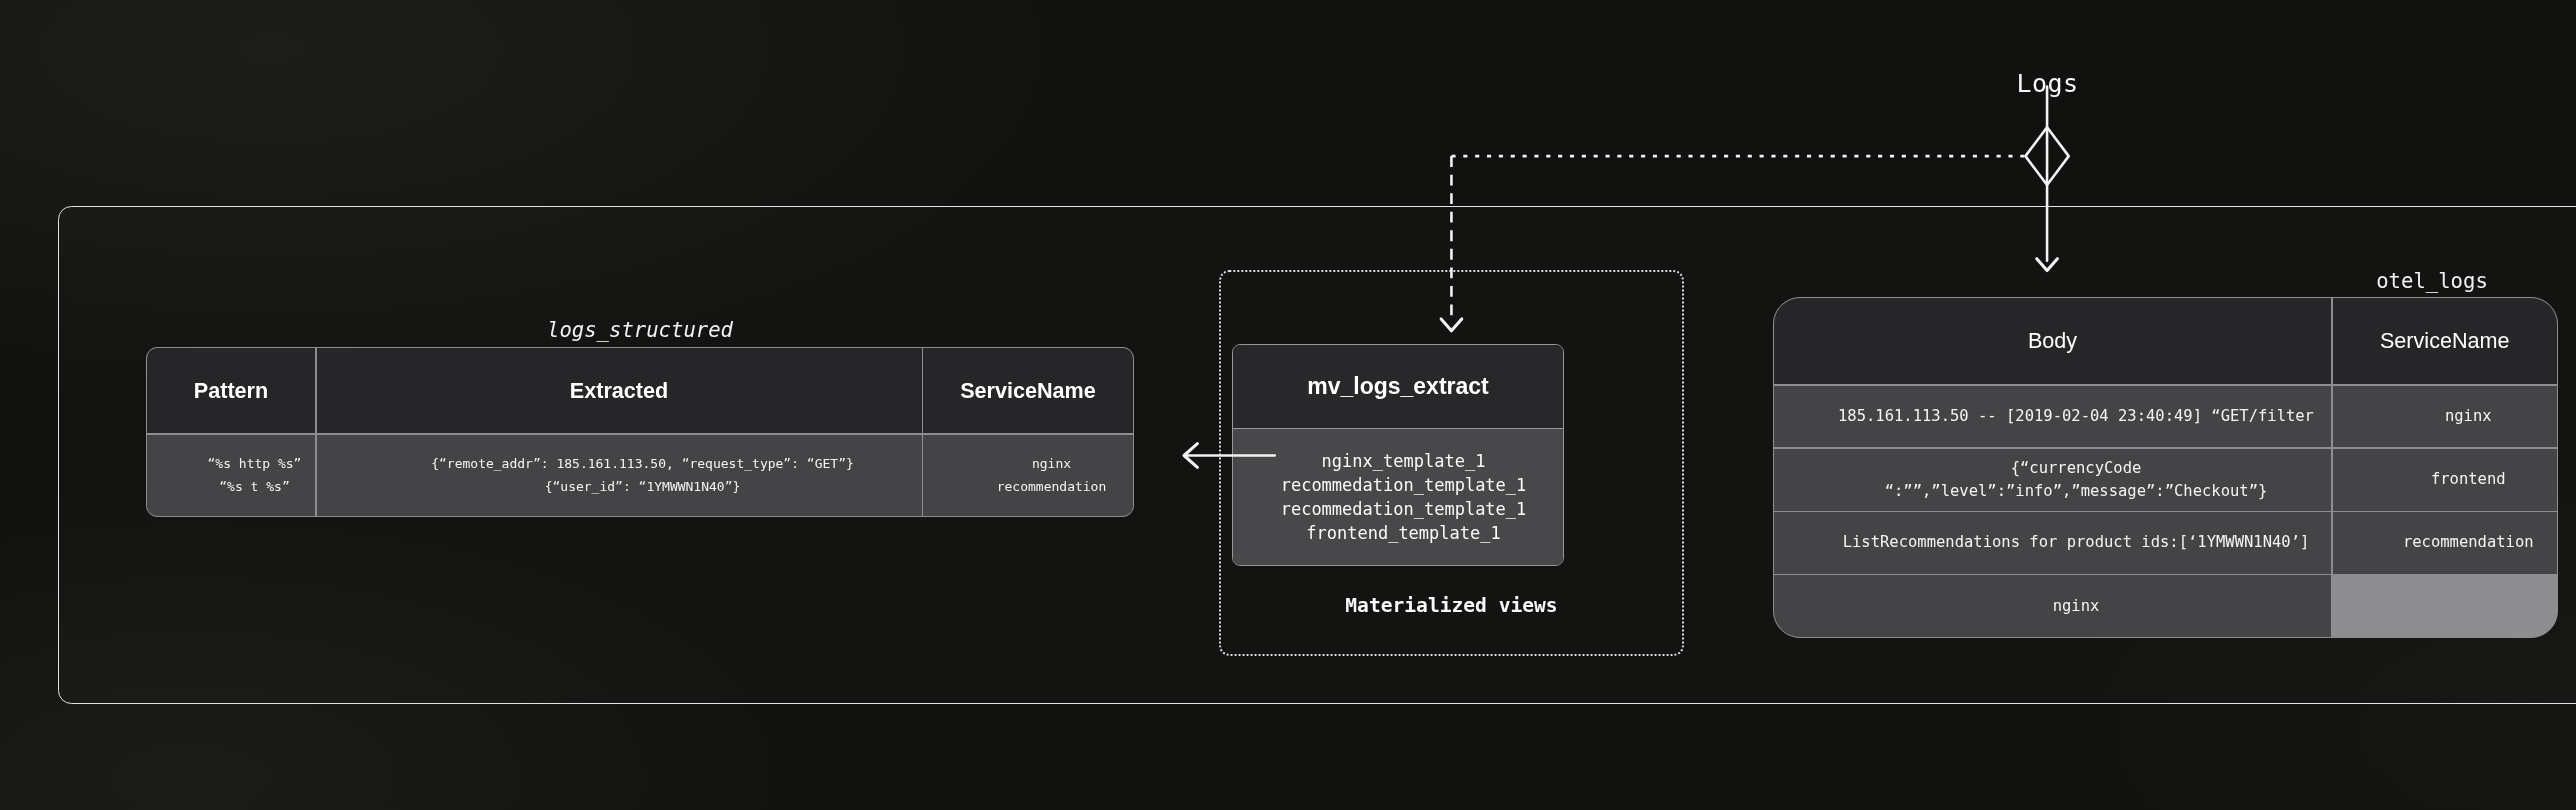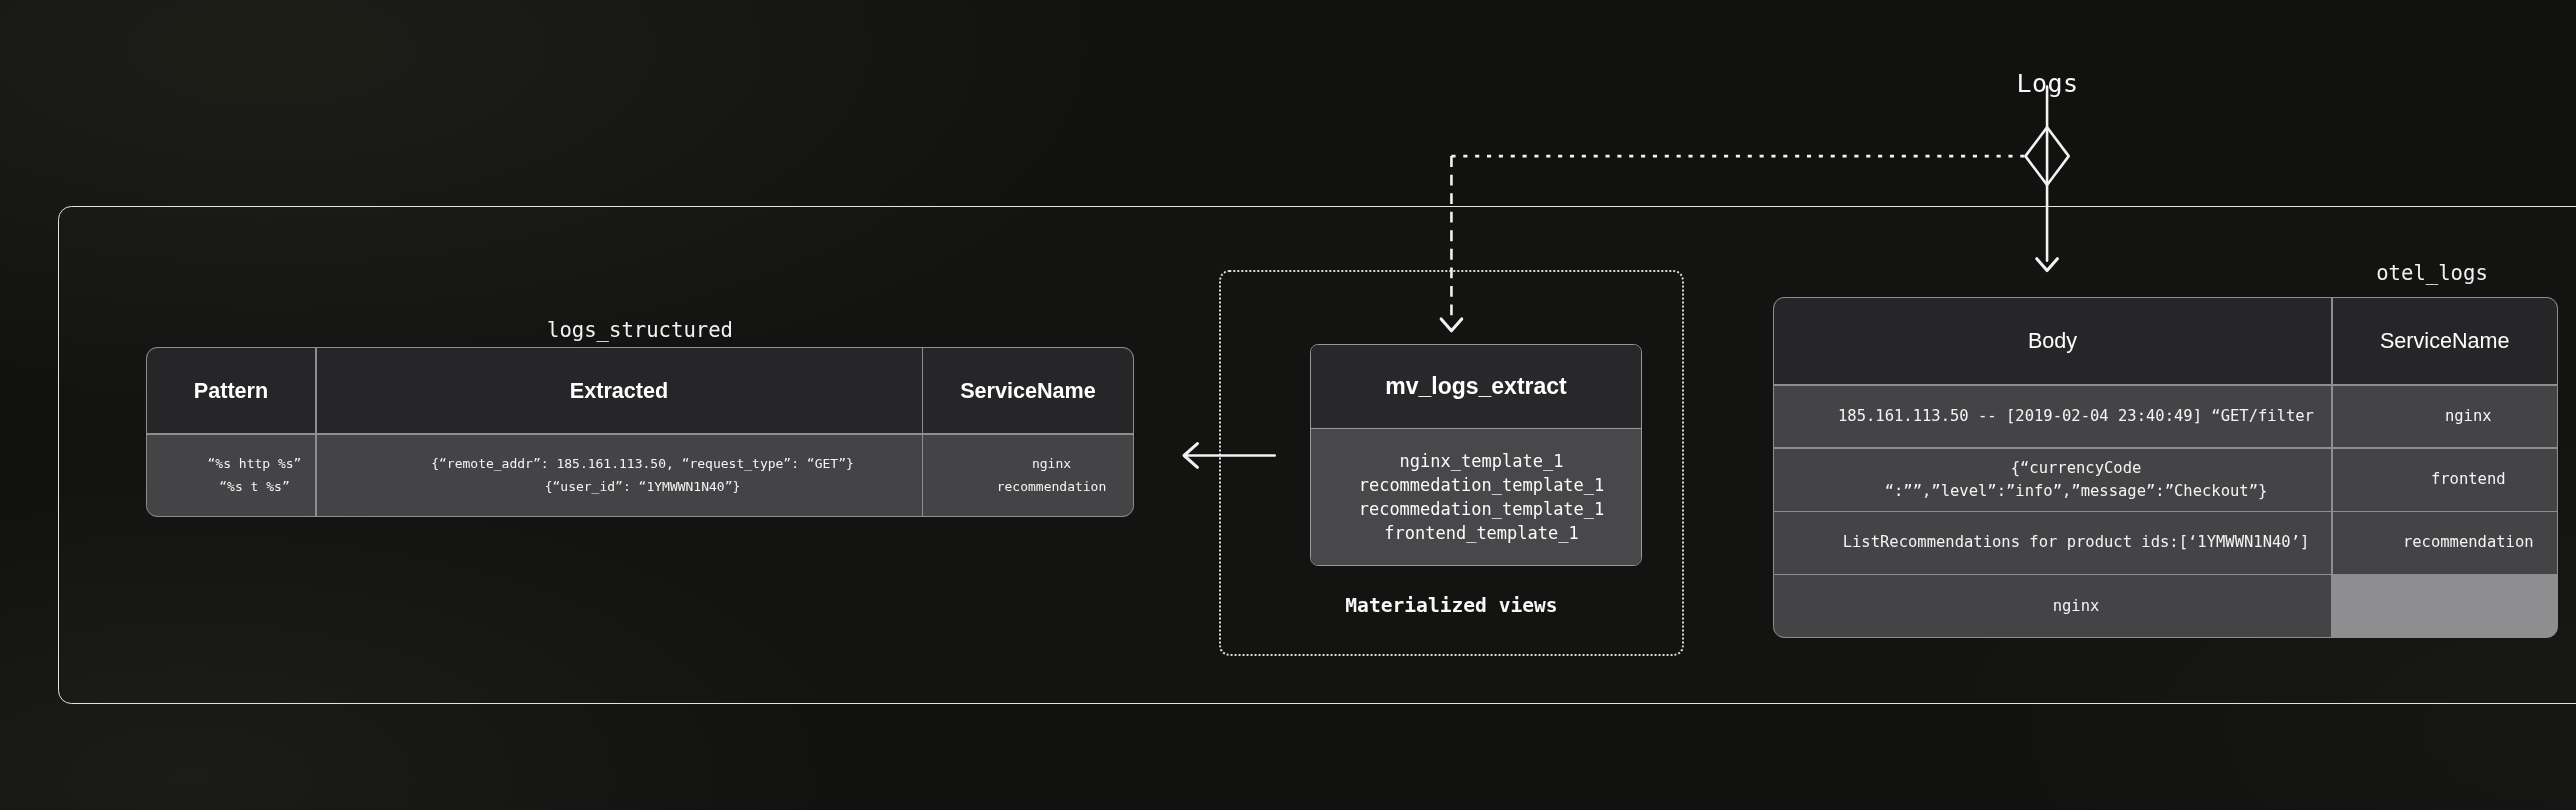--- a/index.html
+++ b/index.html
@@ -27,35 +27,35 @@
        border-radius:11.3px;overflow:hidden;z-index:3;}
   .tbl .hcell{background:#262628;display:flex;align-items:center;justify-content:center;
        font-size:21.6px;color:#ffffff;}
   .tbl .hcell.bold{font-weight:700;}
   .tbl .cell{background:#444446;display:flex;flex-direction:column;align-items:center;
        justify-content:center;font-size:15.5px;line-height:23px;color:#f4f4f4;text-align:center;padding-left:47px;}
   #logs-structured-table{left:146px;top:347px;width:988px;height:170px;
        grid-template-columns:168px 605px 1fr;grid-template-rows:85px 1fr;}
   #logs-structured-table .cell{font-size:13px;}
   #otel-logs-table{left:1773px;top:297px;width:785px;height:341px;
-       grid-template-columns:557px 1fr;grid-template-rows:86px repeat(4,1fr);}
+       grid-template-columns:557px 1fr;grid-template-rows:86px repeat(4,1fr);border-radius:27px;}
   
   #mv-dotted-box{left:1219px;top:270px;width:465px;height:386px;
        border:2.1px dotted #dcdcdc;border-radius:10.3px;z-index:2;}
-  #mv-box{left:1310px;top:344px;width:332px;height:222px;border:1.5px solid #98989a;
+  #mv-box{left:1232px;top:344px;width:332px;height:222px;border:1.5px solid #98989a;
        border-radius:8.2px;overflow:hidden;display:flex;flex-direction:column;z-index:3;}
   #mv-box-header{height:83px;background:#28282a;border-bottom:1.5px solid #98989a;
        display:flex;align-items:center;justify-content:center;
        font-weight:700;font-size:23px;color:#ffffff;}
   #mv-box-body{flex:1;background:#48484a;display:flex;flex-direction:column;
        align-items:center;justify-content:center;font-size:17px;line-height:24px;color:#fbfbfb;padding-left:11px;}
   #mv-caption{left:1219px;top:594px;width:465px;text-align:center;
        font-weight:700;font-size:19.6px;color:#f7f7f7;z-index:4;}
-  #logs-structured-title{left:146px;top:318px;width:988px;}
-  #otel-logs-title{left:2306px;top:261px;width:252px;}
+  #logs-structured-title{left:146px;top:318px;width:988px;font-style:italic;}
+  #otel-logs-title{left:2306px;top:269px;width:252px;}
   #logs-source-label{left:1970px;top:45px;width:155px;margin-top:24px;}
 </style>
 </head>
 <body>
 
 <div id="canvas">
 
   <div class="abs" id="outer-panel"></div>
 
   <div class="abs mono flow-title" id="logs-source-label">Logs</div>

